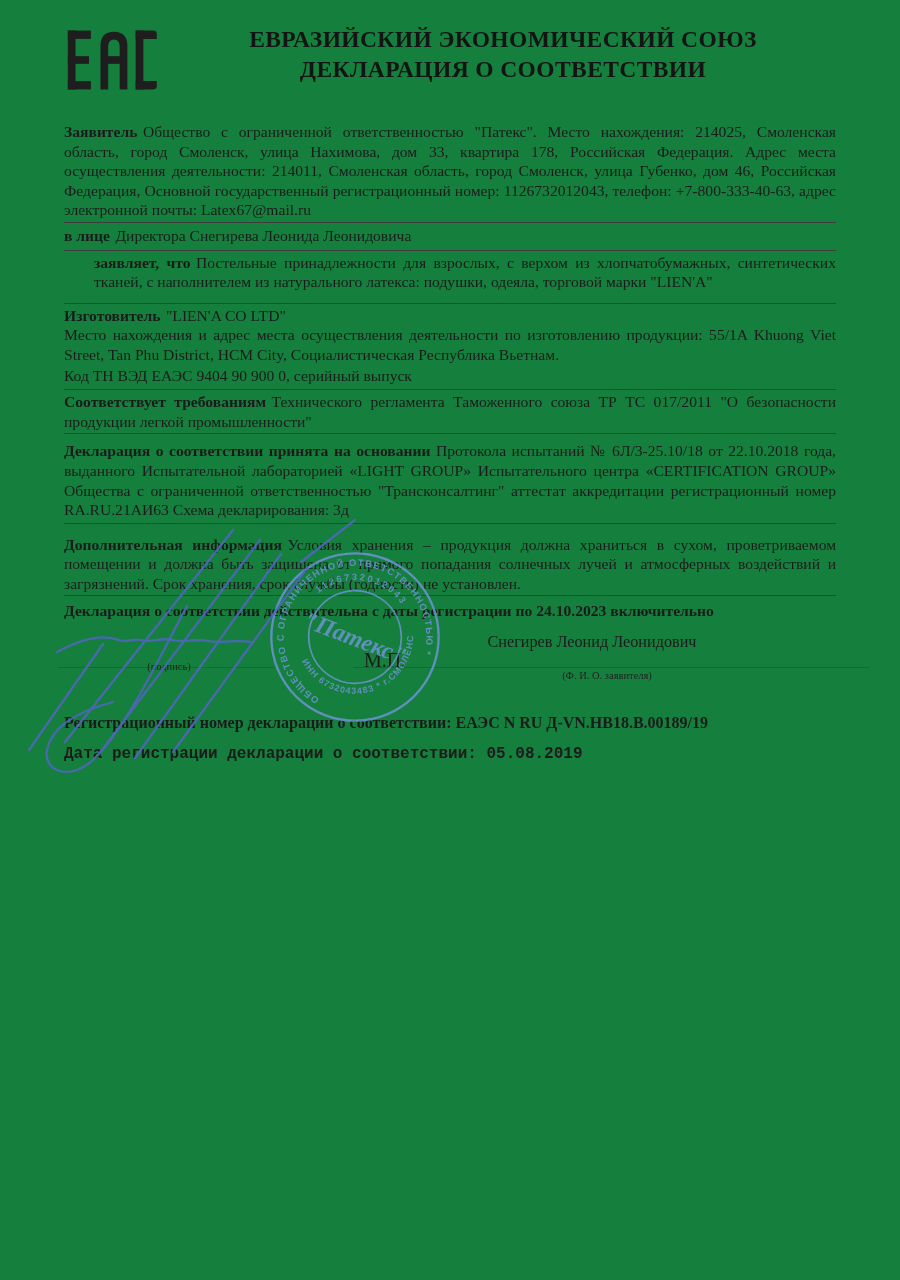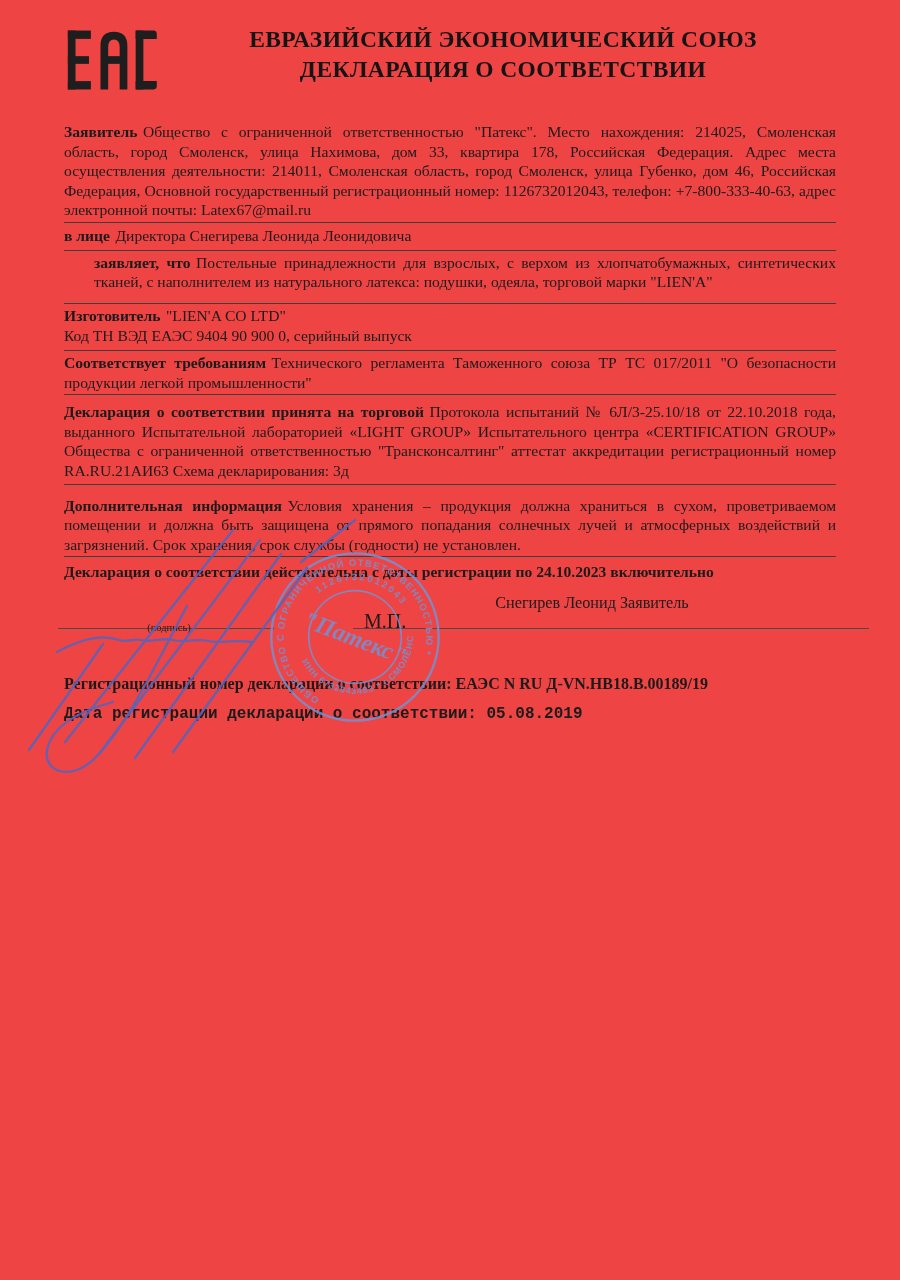--- a/index.html
+++ b/index.html
@@ -1,20 +1,20 @@
 <!DOCTYPE html>
 <html lang="ru"><head>
 <meta charset="utf-8">
 <style>
   html,body{margin:0;padding:0;background:#e8e8e8;}
   .page{
     position:relative;
     width:900px;height:1280px;
     margin:0 auto;
-    background:#ef4444;
+    background:#15803d;
     box-sizing:border-box;
     padding:16px 64px 0 64px;
     font-family:"Liberation Serif", serif;
     color:#1b1b1b;
     overflow:hidden;
   }
   
   .header{display:flex;align-items:flex-start;}
   .eac-logo{width:106px;flex:0 0 auto;margin-top:4px;}
   .eac-logo svg{display:block;width:96px;height:80px;}
@@ -83,40 +83,42 @@
   <p class="applicant"><span class="lbl">Заявитель</span><span>Общество с ограниченной ответственностью "Патекс". Место нахождения: 214025, Смоленская область, город Смоленск, улица Нахимова, дом 33, квартира 178, Российская Федерация. Адрес места осуществления деятельности: 214011, Смоленская область, город Смоленск, улица Губенко, дом 46, Российская Федерация, Основной государственный регистрационный номер: 1126732012043, телефон: +7-800-333-40-63, адрес электронной почты: Latex67@mail.ru</span></p>
   <div class="rule"></div>
 
   <p class="oneline"><span class="lbl">в лице</span><span>Директора Снегирева Леонида Леонидовича</span></p>
   <div class="rule"></div>
 
   <p class="declares"><span class="lbl">заявляет, что</span><span>Постельные принадлежности для взрослых, с верхом из хлопчатобумажных, синтетических тканей, с наполнителем из натурального латекса: подушки, одеяла, торговой марки "LIEN'A"</span></p>
   <div class="rule"></div>
 
   <p class="manu-name"><span class="lbl">Изготовитель</span><span>"LIEN'A CO LTD"</span></p>
+  <p>Место нахождения и адрес места осуществления деятельности по изготовлению продукции: 55/1A Khuong Viet Street, Tan Phu District, HCM City, Социалистическая Республика Вьетнам.</p>
   <p class="oneline">Код ТН ВЭД ЕАЭС 9404 90 900 0, серийный выпуск</p>
   <div class="rule"></div>
 
   <p class="complies"><span class="lbl">Соответствует требованиям</span><span>Технического регламента Таможенного союза ТР ТС 017/2011 "О безопасности продукции легкой промышленности"</span></p>
   <div class="rule"></div>
 
-  <p class="basis"><span class="lbl">Декларация о соответствии принята на торговой</span><span>Протокола испытаний № 6Л/3-25.10/18 от 22.10.2018 года, выданного Испытательной лабораторией «LIGHT GROUP» Испытательного центра «CERTIFICATION GROUP» Общества с ограниченной ответственностью "Трансконсалтинг" аттестат аккредитации регистрационный номер RA.RU.21АИ63 Схема декларирования: 3д</span></p>
+  <p class="basis"><span class="lbl">Декларация о соответствии принята на основании</span><span>Протокола испытаний № 6Л/3-25.10/18 от 22.10.2018 года, выданного Испытательной лабораторией «LIGHT GROUP» Испытательного центра «CERTIFICATION GROUP» Общества с ограниченной ответственностью "Трансконсалтинг" аттестат аккредитации регистрационный номер RA.RU.21АИ63 Схема декларирования: 3д</span></p>
   <div class="rule"></div>
 
   <p class="additional"><span class="lbl">Дополнительная информация</span><span>Условия хранения – продукция должна храниться в сухом, проветриваемом помещении и должна быть защищена от прямого попадания солнечных лучей и атмосферных воздействий и загрязнений. Срок хранения, срок службы (годности) не установлен.</span></p>
   <div class="rule"></div>
 
   <p class="validity">Декларация о соответствии действительна с даты регистрации по 24.10.2023 включительно</p>
 
   <div class="sig-block">
     <span class="mp">М.П.</span>
     <div class="sig-line"></div>
     <div class="sig-caption">(подпись)</div>
-    <div class="name-wrap"><span class="name">Снегирев Леонид Заявитель</span></div>
+    <div class="name-wrap"><span class="name">Снегирев Леонид Леонидович</span></div>
     <div class="name-line"></div>
+    <div class="name-caption">(Ф. И. О. заявителя)</div>
   </div>
 
   <p class="reg-line"><span>Регистрационный номер декларации о соответствии:</span> <span>ЕАЭС N RU Д-VN.НВ18.В.00189/19</span></p>
   <p class="date-line"><span>Дата регистрации декларации о соответствии:</span> <span>05.08.2019</span></p>
 
   <svg class="stamp" viewBox="0 0 200 200">
     <defs>
       <path id="ring-outer-path" d="M 100 20 A 80 80 0 1 1 99.9 20"></path>
       <path id="ring-ogrn-path" d="M 100 36 A 64 64 0 1 1 99.9 36"></path>
       <path id="ring-inner-bottom" d="M 36 114 A 66 66 0 0 0 164 114"></path>

